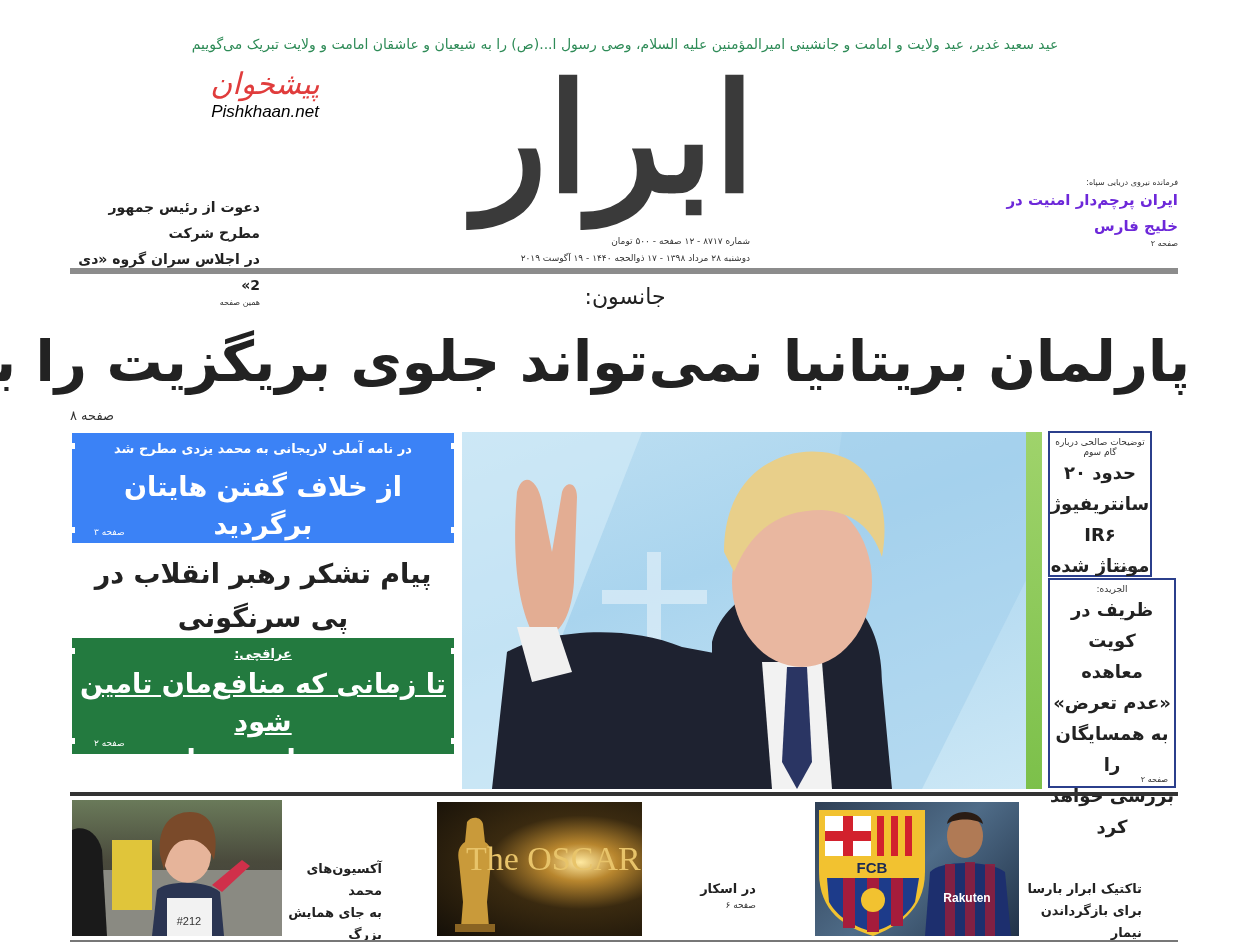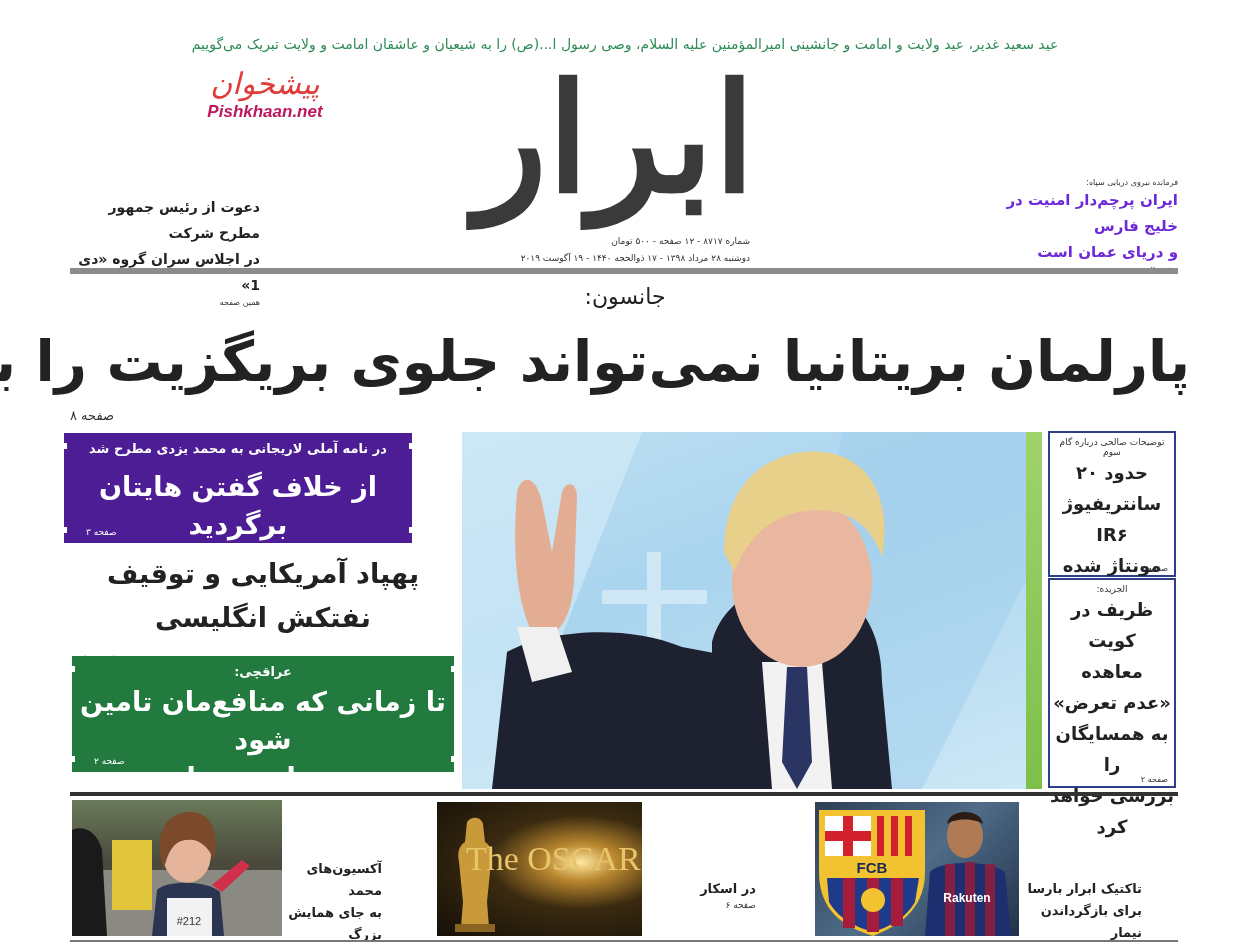--- a/index.html
+++ b/index.html
@@ -2,48 +2,48 @@
 <html><head>
   <meta charset="utf-8">
   <style>
     * { box-sizing: border-box; margin: 0; padding: 0; }
     html, body { width: 1250px; height: 946px; background: #ffffff; overflow: hidden; }
     body { position: relative; font-family: "DejaVu Sans", sans-serif; color: #222; direction: rtl; }
     .abs { position: absolute; }
     .greeting { left: 150px; top: 36px; width: 950px; text-align: center; font-size: 14px; color: #2e8b57; white-space: nowrap; }
     .logo-wm { left: 180px; top: 66px; width: 170px; text-align: center; direction: ltr; }
     .logo-wm .fa { font-family: "DejaVu Serif", serif; font-size: 30px; color: #e03c3c; font-style: italic; line-height: 36px; }
-    .logo-wm .en { font-family: "Liberation Sans", sans-serif; font-weight: bold; font-style: italic; font-size: 17px; color: #be185d; }
+    .logo-wm .en { font-family: "Liberation Sans", sans-serif; font-weight: normal; font-style: italic; font-size: 17px; color: #000000; }
     .masthead { left: 470px; top: 48px; width: 290px; text-align: center; font-family: "DejaVu Serif", serif; font-size: 150px; line-height: 180px; color: #3a3a3a; font-weight: bold; letter-spacing: 4px; }
     .issue-line { left: 470px; top: 236px; width: 280px; text-align: right; font-size: 9px; color: #333; }
     .date-line { left: 470px; top: 253px; width: 280px; text-align: right; font-size: 9px; color: #333; }
     .teaser-right { right: 72px; top: 178px; width: 200px; text-align: right; }
     .teaser-right .kicker { font-size: 8px; color: #333; }
     .teaser-right .head { font-size: 15px; font-weight: bold; line-height: 26px; color: #6d28d9; }
     .teaser-right .page { font-size: 8px; color: #333; }
     .teaser-left { left: 70px; top: 194px; width: 190px; text-align: right; }
     .teaser-left .head { font-size: 14px; font-weight: bold; line-height: 26px; color: #222; }
     .teaser-left .page { font-size: 8px; color: #333; }
     .rule-gray { left: 70px; top: 268px; width: 1108px; height: 6px; background: #8c8c8c; }
     .lead-kicker { left: 450px; top: 284px; width: 350px; text-align: center; font-size: 22px; color: #222; }
     .lead-head { left: 60px; top: 322px; width: 1130px; text-align: center; font-size: 56px; font-weight: bold; color: #222; letter-spacing: -2px; line-height: 80px; white-space: nowrap; }
     .lead-page { left: 70px; top: 408px; width: 70px; text-align: left; font-size: 13px; color: #333; }
     .box { position: absolute; color: #fff; text-align: center; }
     .box .corner { position: absolute; width: 6px; height: 6px; background: #fff; }
-    .red-box { left: 64px; top: 433px; width: 348px; height: 110px; background: #4c1d95; }
-    .green-box { left: 72px; top: 656px; width: 382px; height: 116px; background: #237a3f; }
+    .red-box { left: 72px; top: 433px; width: 382px; height: 110px; background: #3b82f6; }
+    .green-box { left: 72px; top: 638px; width: 382px; height: 116px; background: #237a3f; text-decoration: underline; }
     .box .kicker { font-size: 13px; font-weight: bold; margin-top: 8px; }
     .box .head { font-size: 27px; font-weight: bold; line-height: 38px; }
     .box .page { position: absolute; left: 22px; bottom: 6px; font-size: 9px; }
     .mid-head { left: 72px; top: 552px; width: 382px; text-align: center; font-size: 27px; font-weight: bold; line-height: 44px; color: #222; }
     .mid-page { left: 72px; top: 652px; font-size: 9px; color: #333; }
     .photo-main { left: 462px; top: 432px; width: 578px; height: 357px; overflow: hidden; background: linear-gradient(160deg, #bfe0f2 0%, #a9d4ee 40%, #cde8f6 100%); }
     .photo-strip { left: 1026px; top: 432px; width: 16px; height: 357px; background: linear-gradient(180deg, #9fd36b 0%, #7cc04a 100%); }
     .side-box { position: absolute; border: 2px solid #2b3f8c; background: #fff; text-align: center; }
-    .side-1 { left: 1048px; top: 431px; width: 128px; height: 146px; }
+    .side-1 { left: 1048px; top: 431px; width: 104px; height: 146px; }
     .side-2 { left: 1048px; top: 578px; width: 128px; height: 210px; }
     .side-box .kicker { font-size: 9px; color: #333; margin-top: 4px; }
     .side-box .head { font-size: 18px; font-weight: bold; line-height: 31px; color: #222; }
     .side-box .page { position: absolute; right: 6px; bottom: 2px; font-size: 8px; color: #333; }
     .rule-dark { left: 70px; top: 792px; width: 1108px; height: 4px; background: #333; }
     .rule-bottom { left: 70px; top: 940px; width: 1108px; height: 2px; background: #777; }
     .thumb { position: absolute; overflow: hidden; }
     .thumb-protest { left: 72px; top: 800px; width: 210px; height: 136px; background: linear-gradient(180deg, #6a7a5a 0%, #4a4a3c 45%, #3b3a3a 100%); }
     .thumb-oscars { left: 437px; top: 802px; width: 205px; height: 134px; background: radial-gradient(ellipse at 70% 45%, #ffe9a0 0%, #b8862e 18%, #3a2a10 45%, #140f08 100%); }
     .thumb-barca { left: 815px; top: 802px; width: 204px; height: 134px; background: linear-gradient(135deg, #2e3f55 0%, #4f6c88 50%, #213248 100%); }
@@ -64,47 +64,47 @@
   <div class="en">Pishkhaan.net</div>
 </div>
 
 <div class="abs masthead">ابرار</div>
 <div class="abs issue-line">شماره ۸۷۱۷ - ۱۲ صفحه - ۵۰۰ تومان</div>
 <div class="abs date-line">دوشنبه ۲۸ مرداد ۱۳۹۸ - ۱۷ ذوالحجه ۱۴۴۰ - ۱۹ آگوست ۲۰۱۹</div>
 
 <div class="abs teaser-right">
   <div class="kicker">فرمانده نیروی دریایی سپاه:</div>
   <div class="head">ایران پرچم‌دار امنیت در خلیج فارس</div>
-  <div class="head">و دریای عمان است</div>
   <div class="page">صفحه ۲</div>
 </div>
 
 <div class="abs teaser-left">
   <div class="head">دعوت از رئیس جمهور مطرح شرکت</div>
-  <div class="head">در اجلاس سران گروه «دی 1»</div>
+  <div class="head">در اجلاس سران گروه «دی 2»</div>
   <div class="page">همین صفحه</div>
 </div>
 
 <div class="abs rule-gray"></div>
 
 <div class="abs lead-kicker">جانسون:</div>
 <div class="abs lead-head">پارلمان بریتانیا نمی‌تواند جلوی بریگزیت را بگیرد</div>
 <div class="abs lead-page">صفحه ۸</div>
 
 <div class="box red-box">
   <span class="corner" style="left:-3px;top:10px"></span>
   <span class="corner" style="right:-3px;top:10px"></span>
   <span class="corner" style="left:-3px;bottom:10px"></span>
   <span class="corner" style="right:-3px;bottom:10px"></span>
   <div class="kicker">در نامه آملی لاریجانی به محمد یزدی مطرح شد</div>
   <div class="head" style="margin-top:12px">از خلاف گفتن هایتان برگردید</div>
   <div class="page">صفحه ۳</div>
 </div>
 
 <div class="abs mid-head">
+  <div>پیام تشکر رهبر انقلاب در پی سرنگونی</div>
   <div>پهپاد آمریکایی و توقیف نفتکش انگلیسی</div>
 </div>
 <div class="abs mid-page">همین صفحه</div>
 
 <div class="box green-box">
   <span class="corner" style="left:-3px;top:10px"></span>
   <span class="corner" style="right:-3px;top:10px"></span>
   <span class="corner" style="left:-3px;bottom:10px"></span>
   <span class="corner" style="right:-3px;bottom:10px"></span>
   <div class="kicker">عراقچی:</div>

